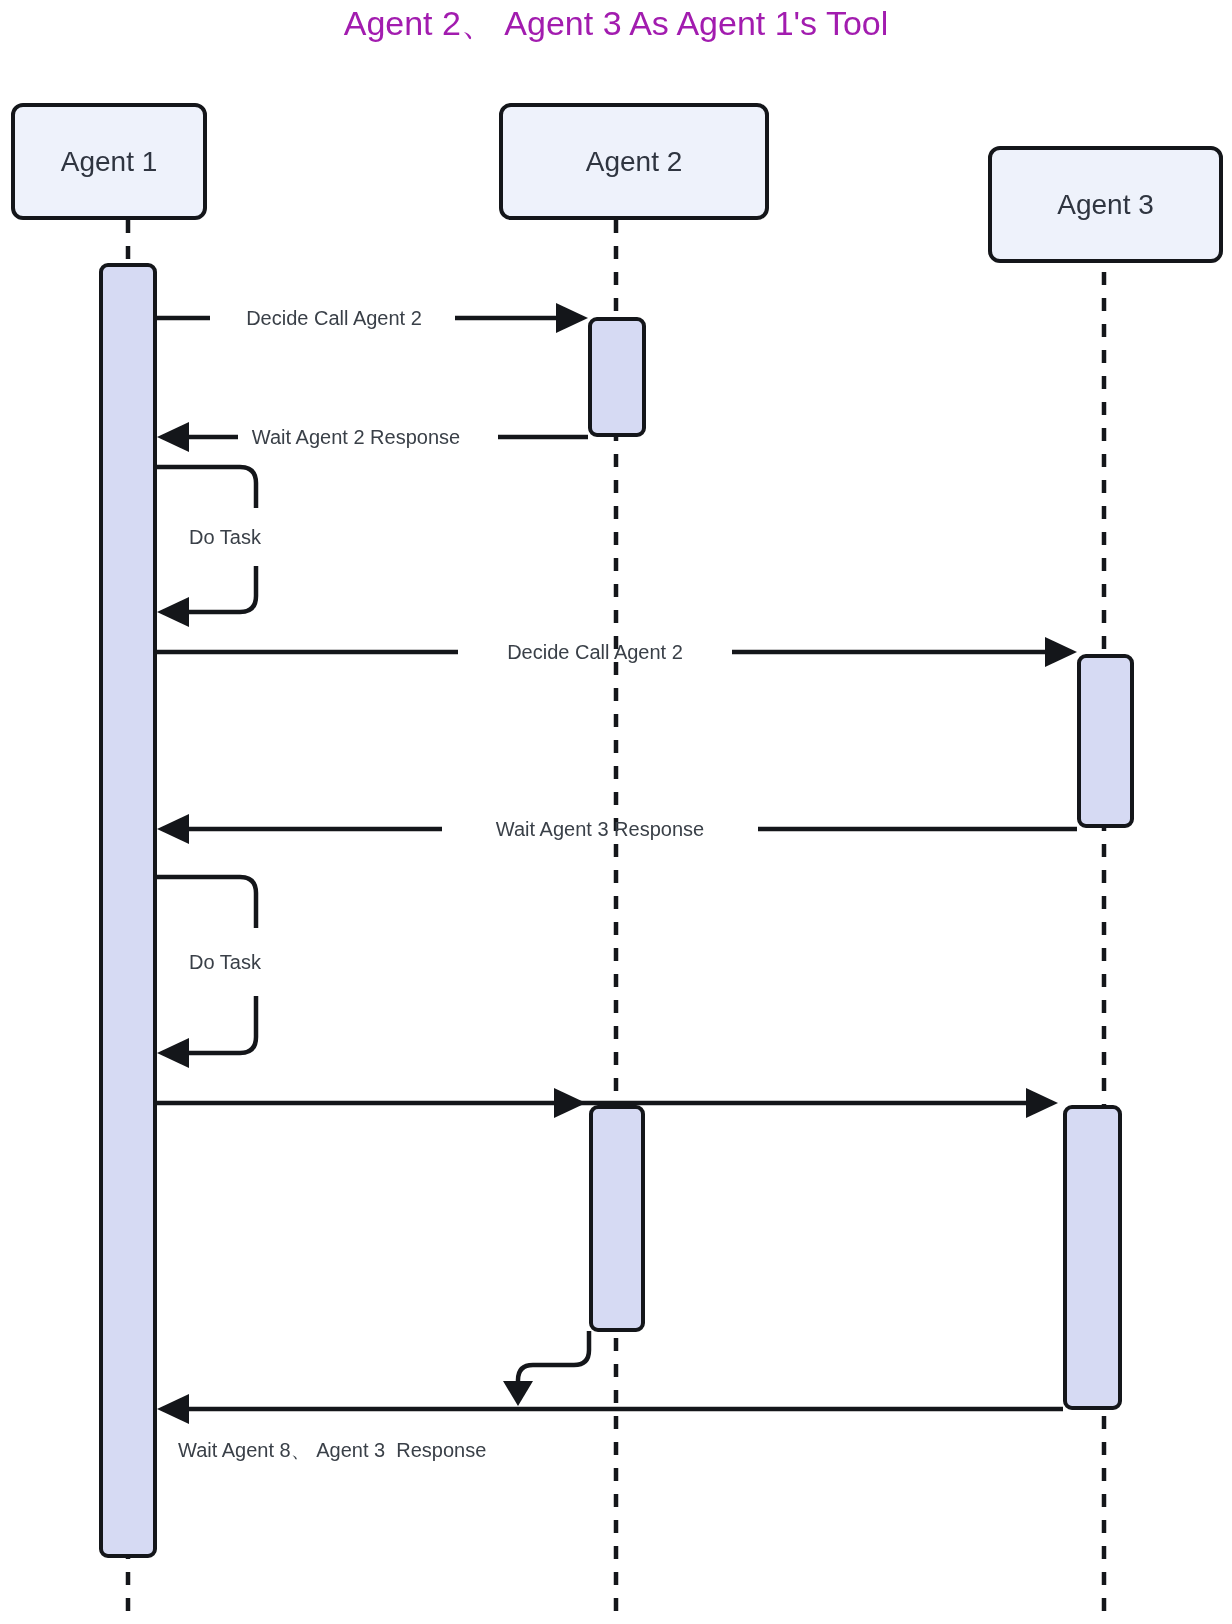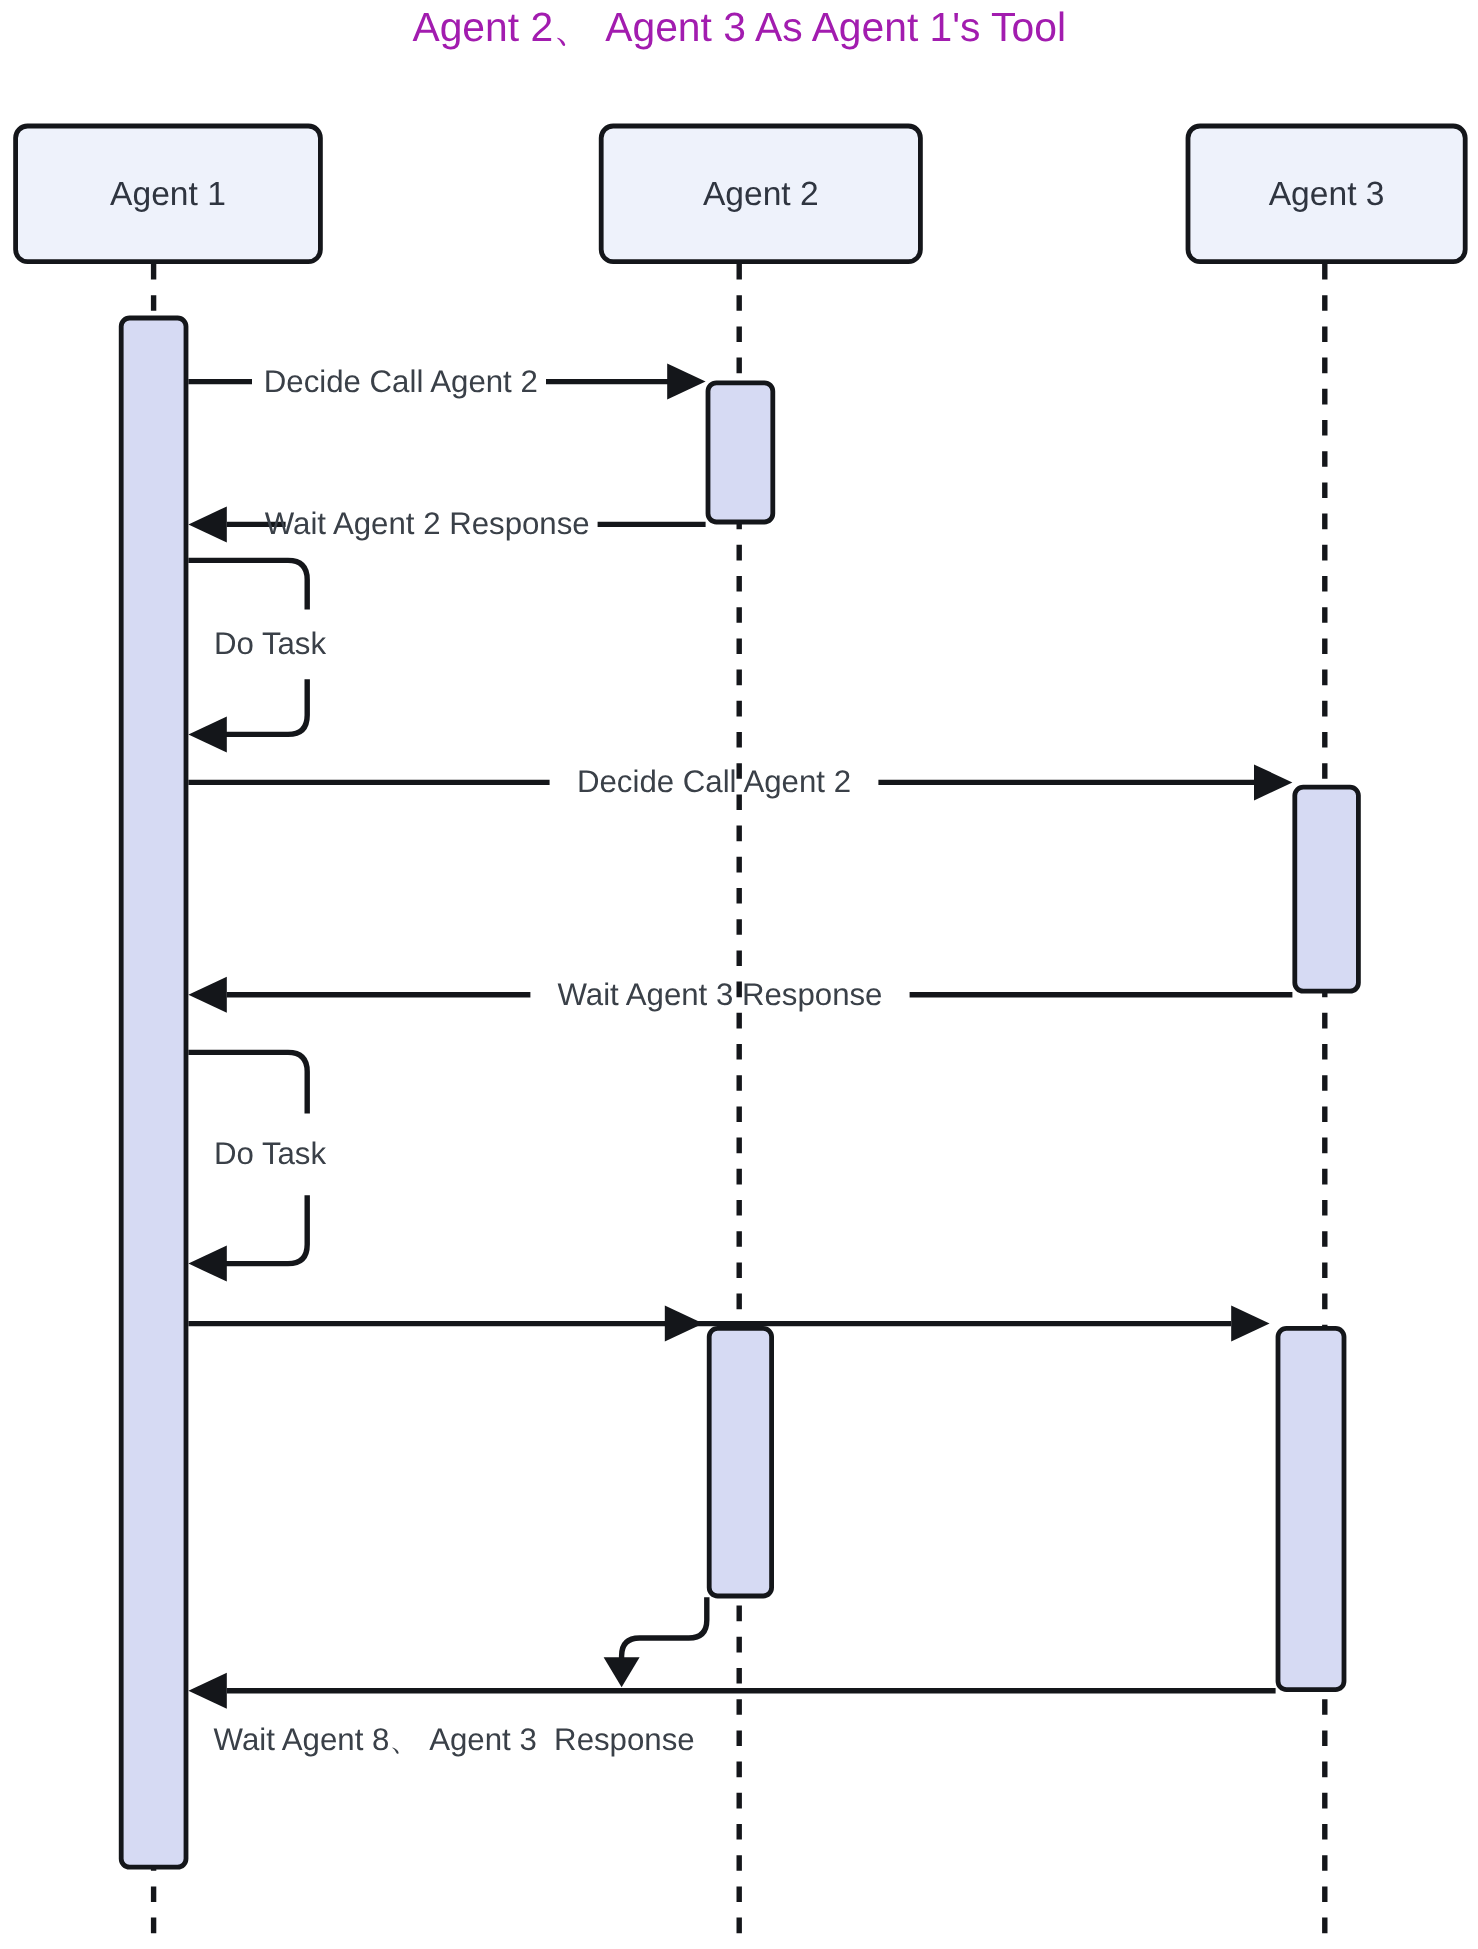--- a/index.html
+++ b/index.html
@@ -7,34 +7,34 @@
     position:relative;width:1232px;height:1624px;background:#ffffff;
     font-family:"Liberation Sans","DejaVu Sans",sans-serif;overflow:hidden;
   }
   #diagram-svg{position:absolute;left:0;top:0;z-index:1;}
   .actor{
     position:absolute;top:103px;height:117px;box-sizing:border-box;
     background:#eef2fb;border:4.5px solid #14161a;border-radius:12px;
     display:flex;align-items:center;justify-content:center;
     font-size:28px;color:#2f3540;z-index:3;
   }
-  .actor-a1{left:11px;width:258px;}
+  .actor-a1{left:11px;width:196px;}
   .actor-a2{left:499px;width:270px;}
-  .actor-a3{left:988px;width:235px;}
+  .actor-a3{left:988px;width:235px;margin-top:43px;}
   .activation{
     position:absolute;box-sizing:border-box;background:#d6daf3;
     border:4.5px solid #14161a;border-radius:9px;z-index:2;
   }
   .act-a1 {left:99px;  top:263px;  width:58px; height:1295px;}
   .act-a2a{left:588px; top:317px;  width:58px; height:120px;}
   .act-a3a{left:1077px;top:654px;  width:57px; height:174px;}
   .act-a2b{left:589px; top:1105px; width:56px; height:227px;}
   .act-a3b{left:1063px;top:1105px; width:59px; height:305px;}
   .msg{
-    position:absolute;font-size:26px;color:#3a4048;white-space:pre;
+    position:absolute;font-size:20px;color:#3a4048;white-space:pre;
     transform:translate(-50%,-50%);z-index:4;line-height:1.2;
   }
   .m1{left:334px;top:318px;}
   .m2{left:356px;top:437px;}
   .m3{left:225px;top:537px;}
   .m4{left:595px;top:652px;}
   .m5{left:600px;top:829px;}
   .m6{left:225px;top:962px;}
   .m7{left:653px;top:1065px;}
   .m8{left:178px;top:1450px;transform:translateY(-50%);}

